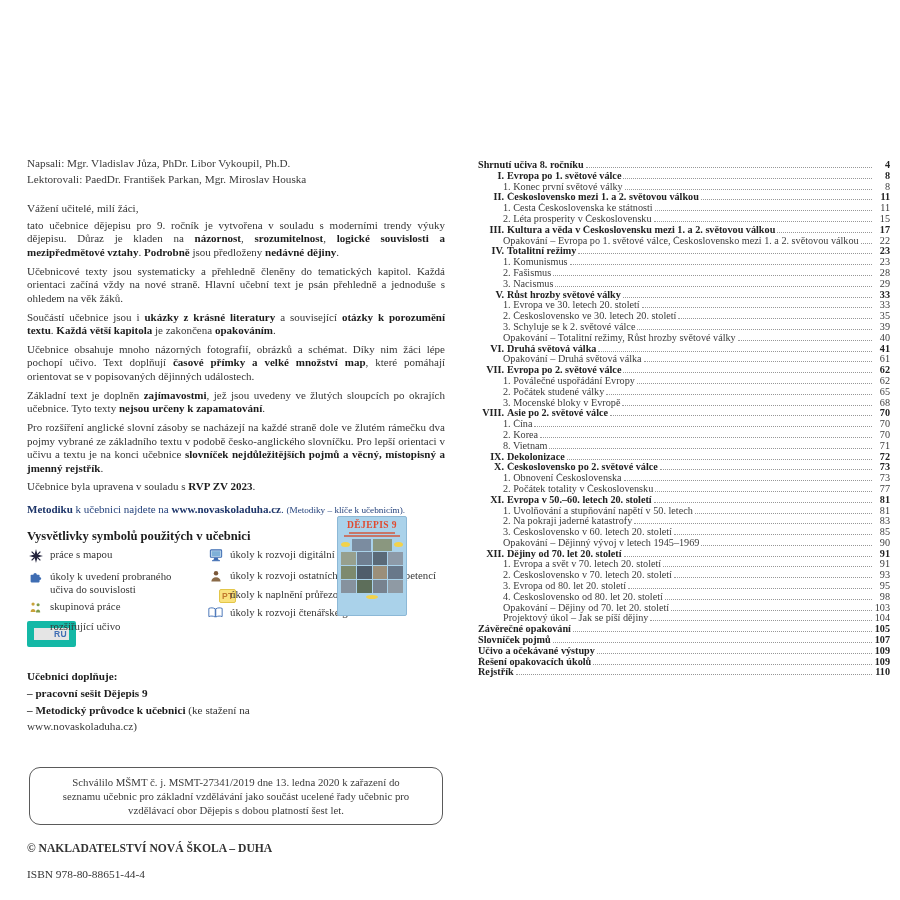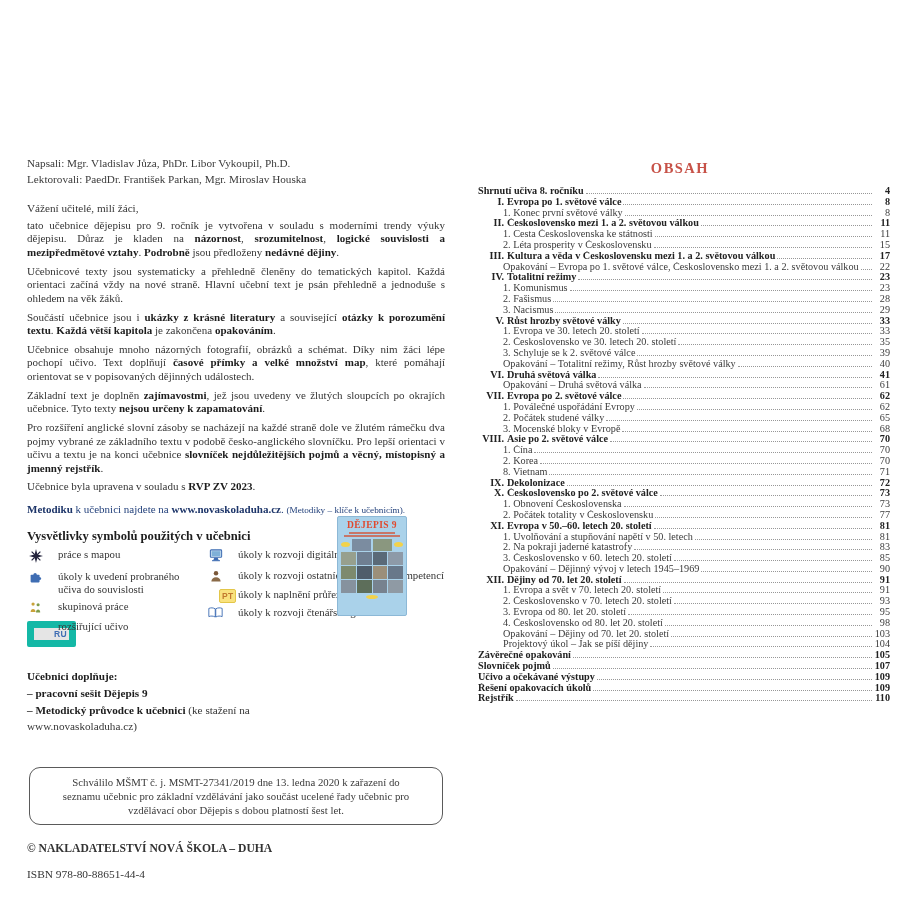--- a/index.html
+++ b/index.html
@@ -17,21 +17,21 @@
   .paras p{margin:5px 0 0 0;font-size:11px;line-height:1.24;text-align:justify;}
   .b{font-weight:bold;color:#1d1d1d;}
   .metodika{margin:9px 0 0 0;font-size:11px;color:#24427c;}
   .metodika .b{color:#1d3569;}
   .metodika .sm{font-size:9.2px;}
   .legend-heading{margin:14px 0 4px 0;font-size:12.6px;font-weight:bold;color:#1d1d1d;}
   .legend-cols{display:flex;gap:12px;}
   .legend-col{font-size:10.8px;line-height:1.25;}
   .legend-col.lc-left{width:168px;flex:none;}
   .legend-col.lc-right{flex:1;}
-  .legend-row{display:flex;gap:14px;margin-bottom:3px;align-items:flex-start;}
+  .legend-row{display:flex;gap:6px;margin-bottom:3px;align-items:flex-start;}
   .legend-ico{width:17px;flex:none;text-align:center;padding-top:1px;}
   .badge{display:inline-block;font:bold 8.5px "Liberation Sans",sans-serif;padding:1px 2px;border-radius:2px;letter-spacing:.3px;}
   .badge-ru{color:#3f6db3;background:#e5e5e5;border:7px solid #14b8a6;padding-left:20px;}
   .badge-pt{color:#c27a2e;background:#f9e27e;border:1px solid #e3c649;margin-left:12px;}
   .supplement{margin:18px 0 0 0;font-size:11.2px;line-height:1.5;width:290px;}
   .supplement .head{font-weight:bold;color:#1d1d1d;}
   
   .cover{
     position:absolute;top:360px;right:38px;width:70px;height:100px;
     background:#aad2ea;border:1px solid #8cb8d6;border-radius:2px;
@@ -196,21 +196,20 @@
 
   <div class="approval-box">
     <p>Schválilo MŠMT č. j. MSMT-27341/2019 dne 13. ledna 2020 k zařazení do seznamu učebnic pro základní vzdělávání jako součást ucelené řady učebnic pro vzdělávací obor Dějepis s dobou platností šest let.</p>
   </div>
 
   <p class="copyright">© NAKLADATELSTVÍ NOVÁ ŠKOLA – DUHA</p>
   <p class="isbn">ISBN 978-80-88651-44-4</p>
 </section>
 
 <section class="page right-page">
-  <h2 class="obsah">OBSAH</h2>
   <div class="toc" id="toc">
       <div class="toc-row lvl-top">
         <span class="lbl">Shrnutí učiva 8. ročníku</span>
         <span class="dots"></span>
         <span class="pg">4</span>
       </div>
       <div class="toc-row lvl-ch">
         <span class="num">I.</span>
         <span class="lbl">Evropa po 1. světové válce</span>
         <span class="dots"></span>

